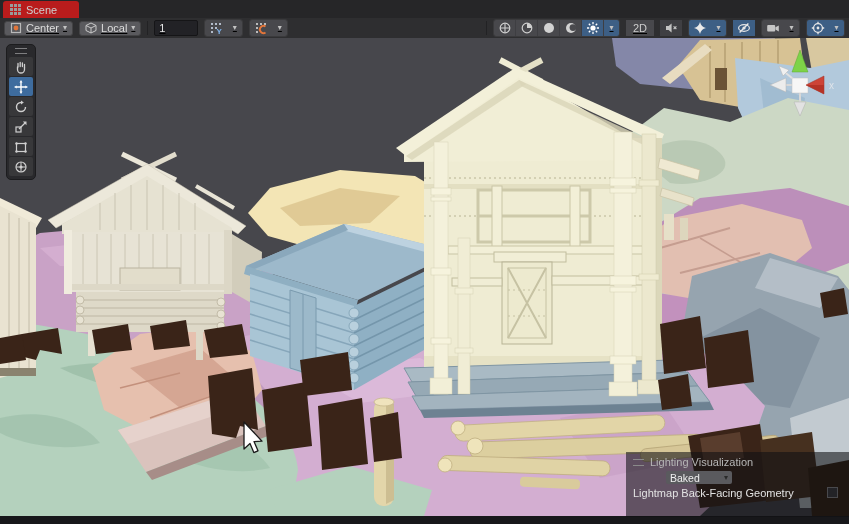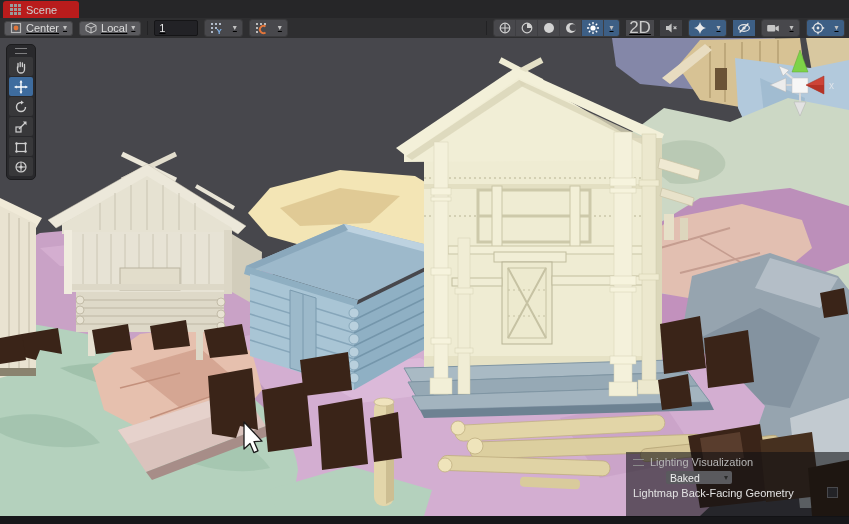--- a/index.html
+++ b/index.html
@@ -20,21 +20,21 @@
             color:#e8e8e8;font-size:11px;font-family:inherit;padding:0 4px;}
   .pair{display:inline-flex;border-radius:3px;overflow:hidden;border:1px solid #3a3a3c;}
   .ibtn{display:inline-flex;align-items:center;justify-content:center;width:22px;height:16px;
         background:#48484c;border:0;padding:0;color:#cccccc;cursor:default;}
   .ibtn.narrow{width:15px;}
   .ibtn.active{background:#3d5f85;}
   .cluster{margin-left:auto;display:flex;align-items:center;gap:6px;}
   .group{display:inline-flex;border-radius:3px;overflow:hidden;border:1px solid #3a3a3c;}
   .group .ibtn{border-right:1px solid #3e3e42;}
   .group .ibtn:last-child{border-right:0;}
-  .t2d{font-size:17px;color:#cccccc;width:28px;}
+  .t2d{font-size:11px;color:#cccccc;width:28px;}
   
   .tools{position:absolute;left:6px;top:44px;width:28px;background:rgba(40,40,42,.95);
          border:1px solid #1c1c1e;border-radius:5px;padding:3px 0 2px;z-index:6;}
   .tools .handle{width:12px;height:4px;margin:0 auto 3px;border-top:1px solid #7e7e80;border-bottom:1px solid #7e7e80;}
   .toolbtn{width:24px;height:19px;margin:1px auto;display:flex;align-items:center;justify-content:center;
            background:#38383a;border:0;border-radius:2px;padding:0;cursor:default;}
   .toolbtn.active{background:#3e6c9e;}
   
   .lv-panel{position:absolute;left:587px;top:452px;width:266px;height:65px;background:rgba(16,16,19,.58);
             color:#e2e2e2;font-size:11px;z-index:5;margin-left:39px;}

